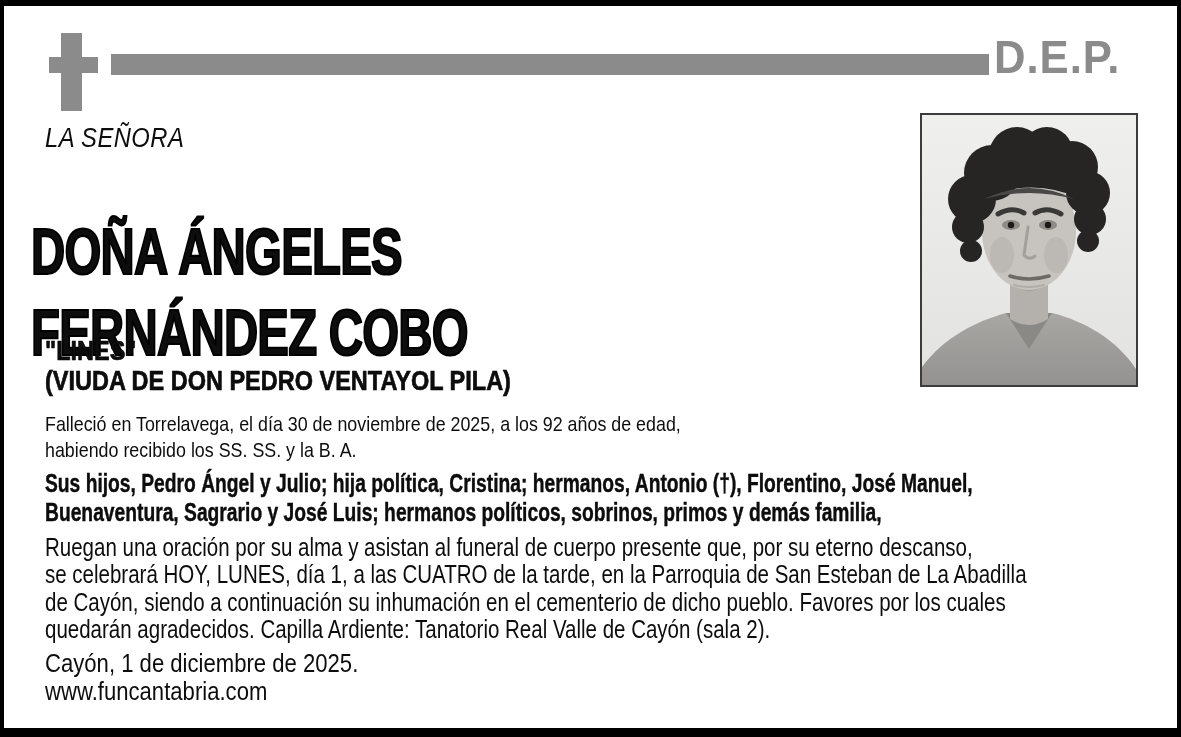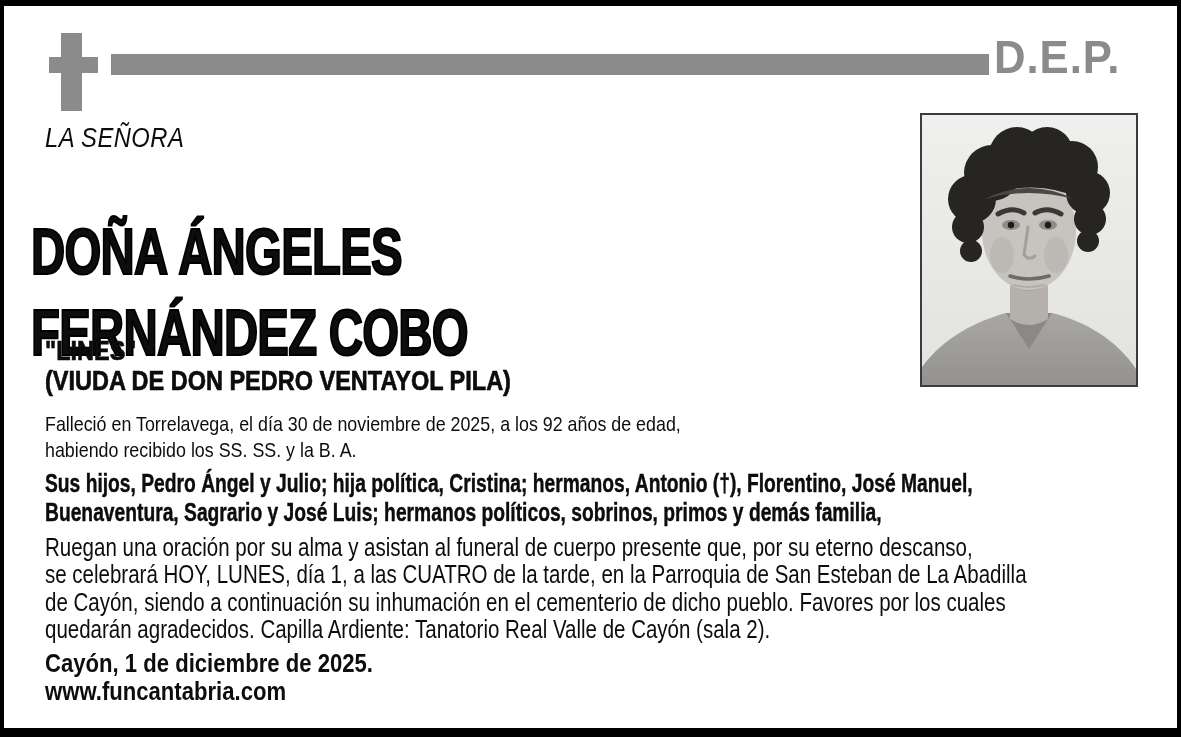--- a/index.html
+++ b/index.html
@@ -65,21 +65,21 @@
   .family .ln { transform: scaleX(0.77); }
 
   .funeral {
     position: absolute; left: 41px; top: 528px;
     font-size: 25px; line-height: 27.4px; font-weight: 400;
   }
   .funeral .ln { transform: scaleX(0.82); }
 
   .footer {
     position: absolute; left: 41px; top: 643px;
-    font-size: 26px; line-height: 28px; font-weight: 700;
+    font-size: 26px; line-height: 28px; font-weight: 400;
   }
   .footer .ln { transform: scaleX(0.85); }
 
   .photo {
     position: absolute; left: 916px; top: 107px;
     width: 218px; height: 274px;
     border: 2px solid #3c3c3c;
     background: linear-gradient(#f1f1f0, #e4e4e2);
   }
   .photo svg { display: block; width: 100%; height: 100%; }

